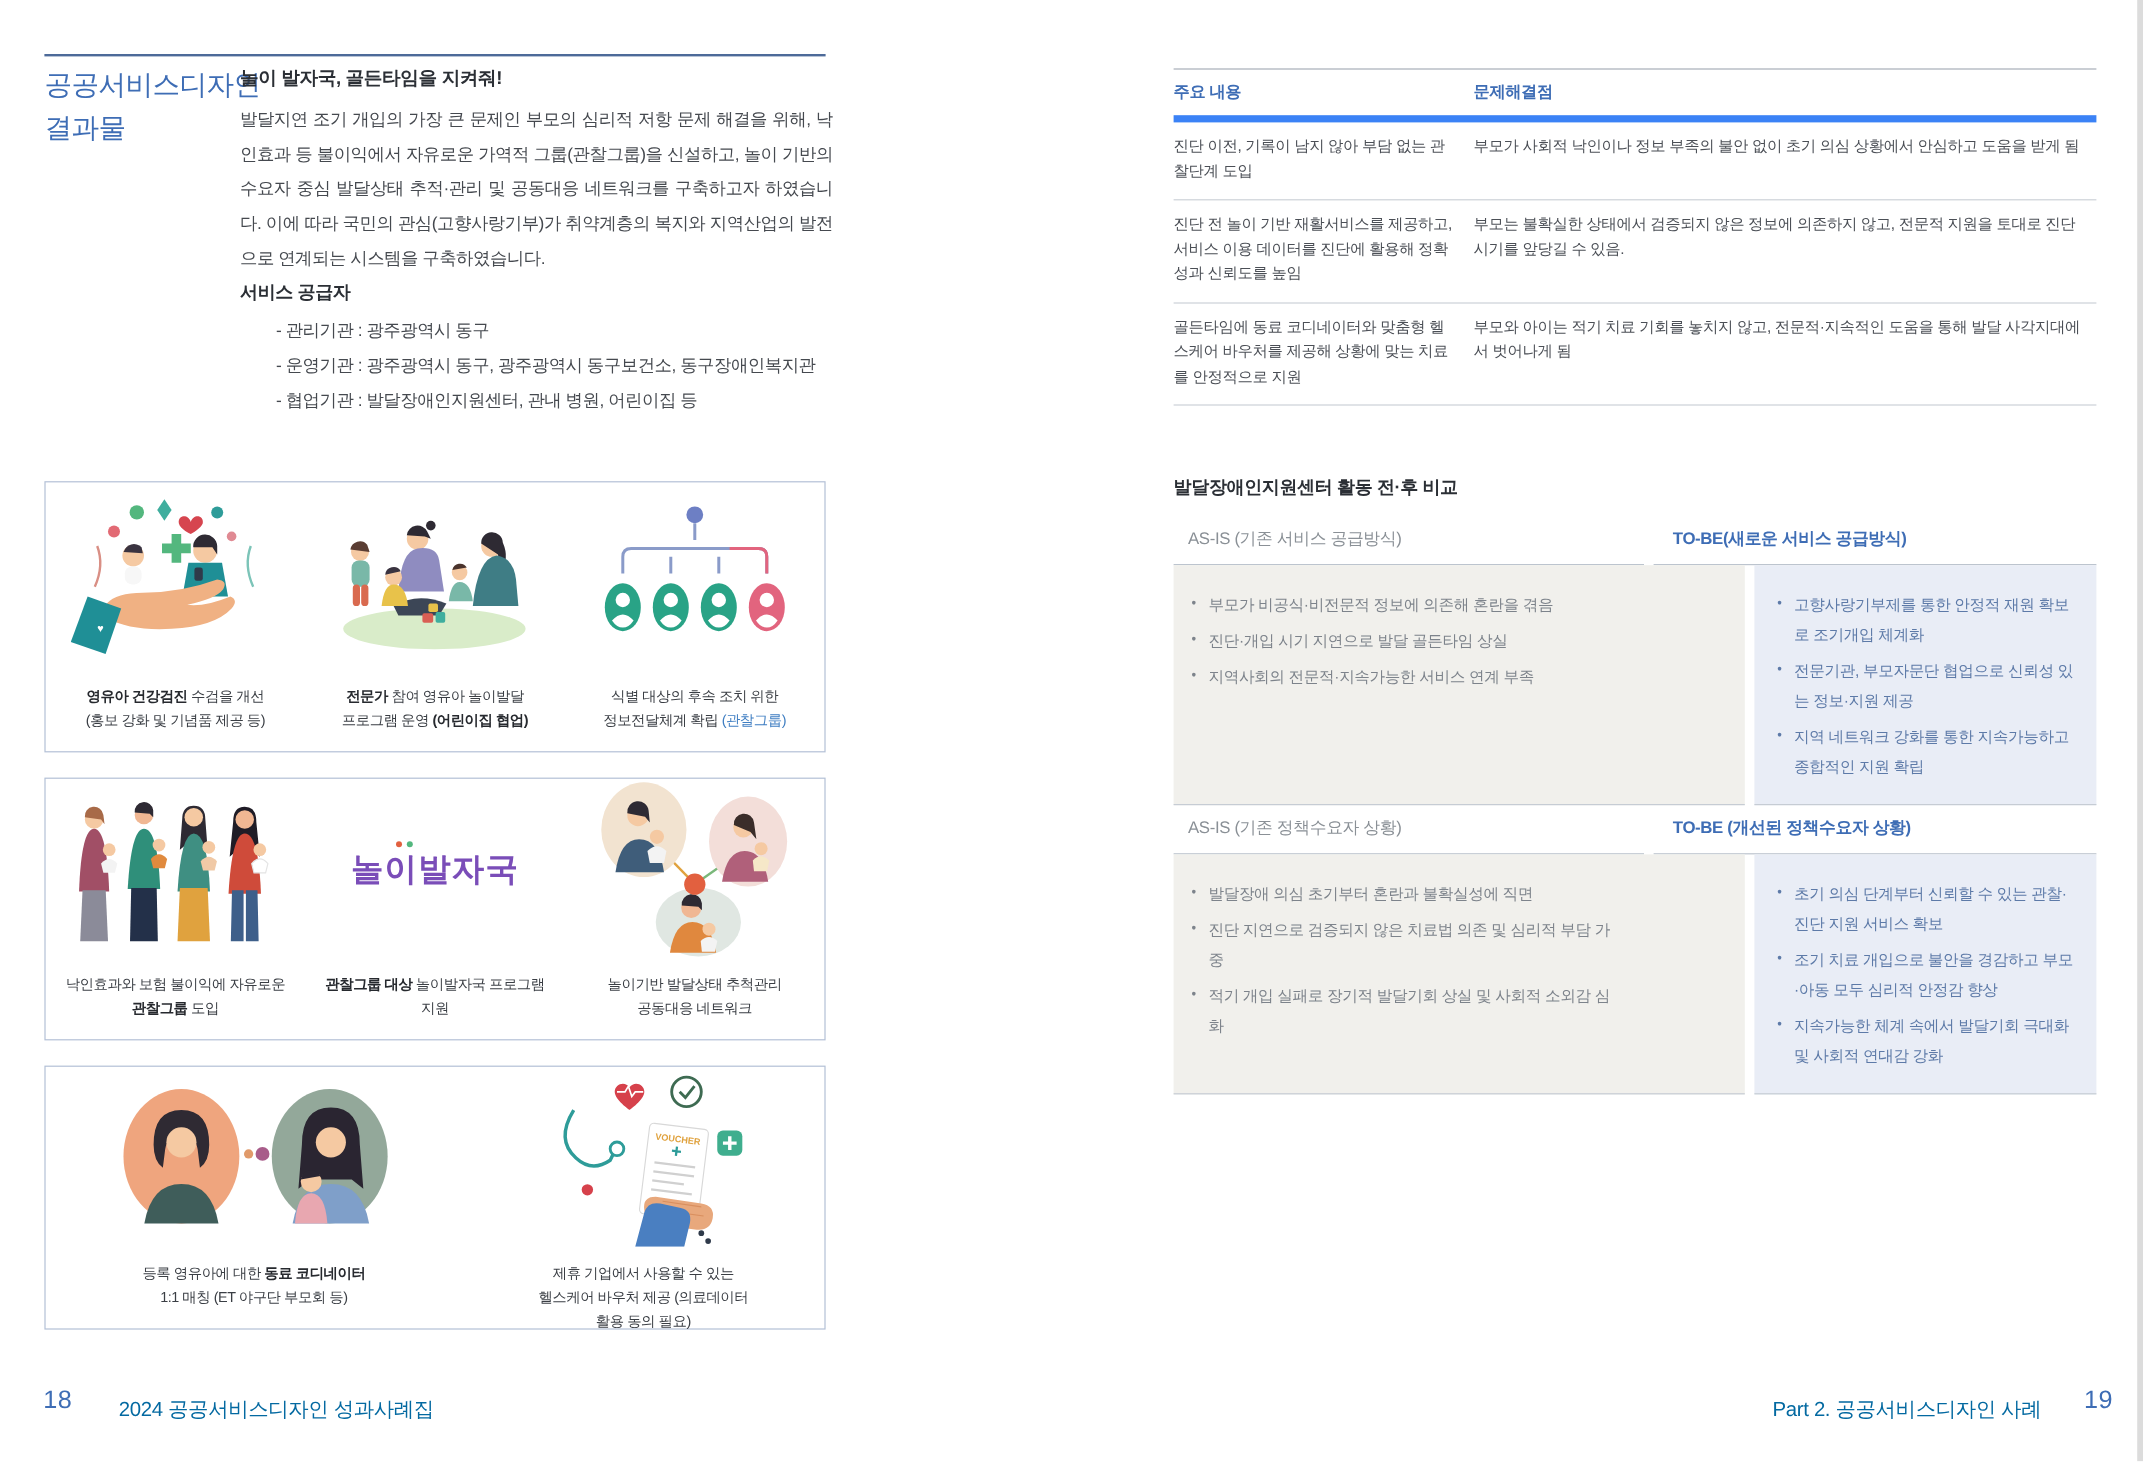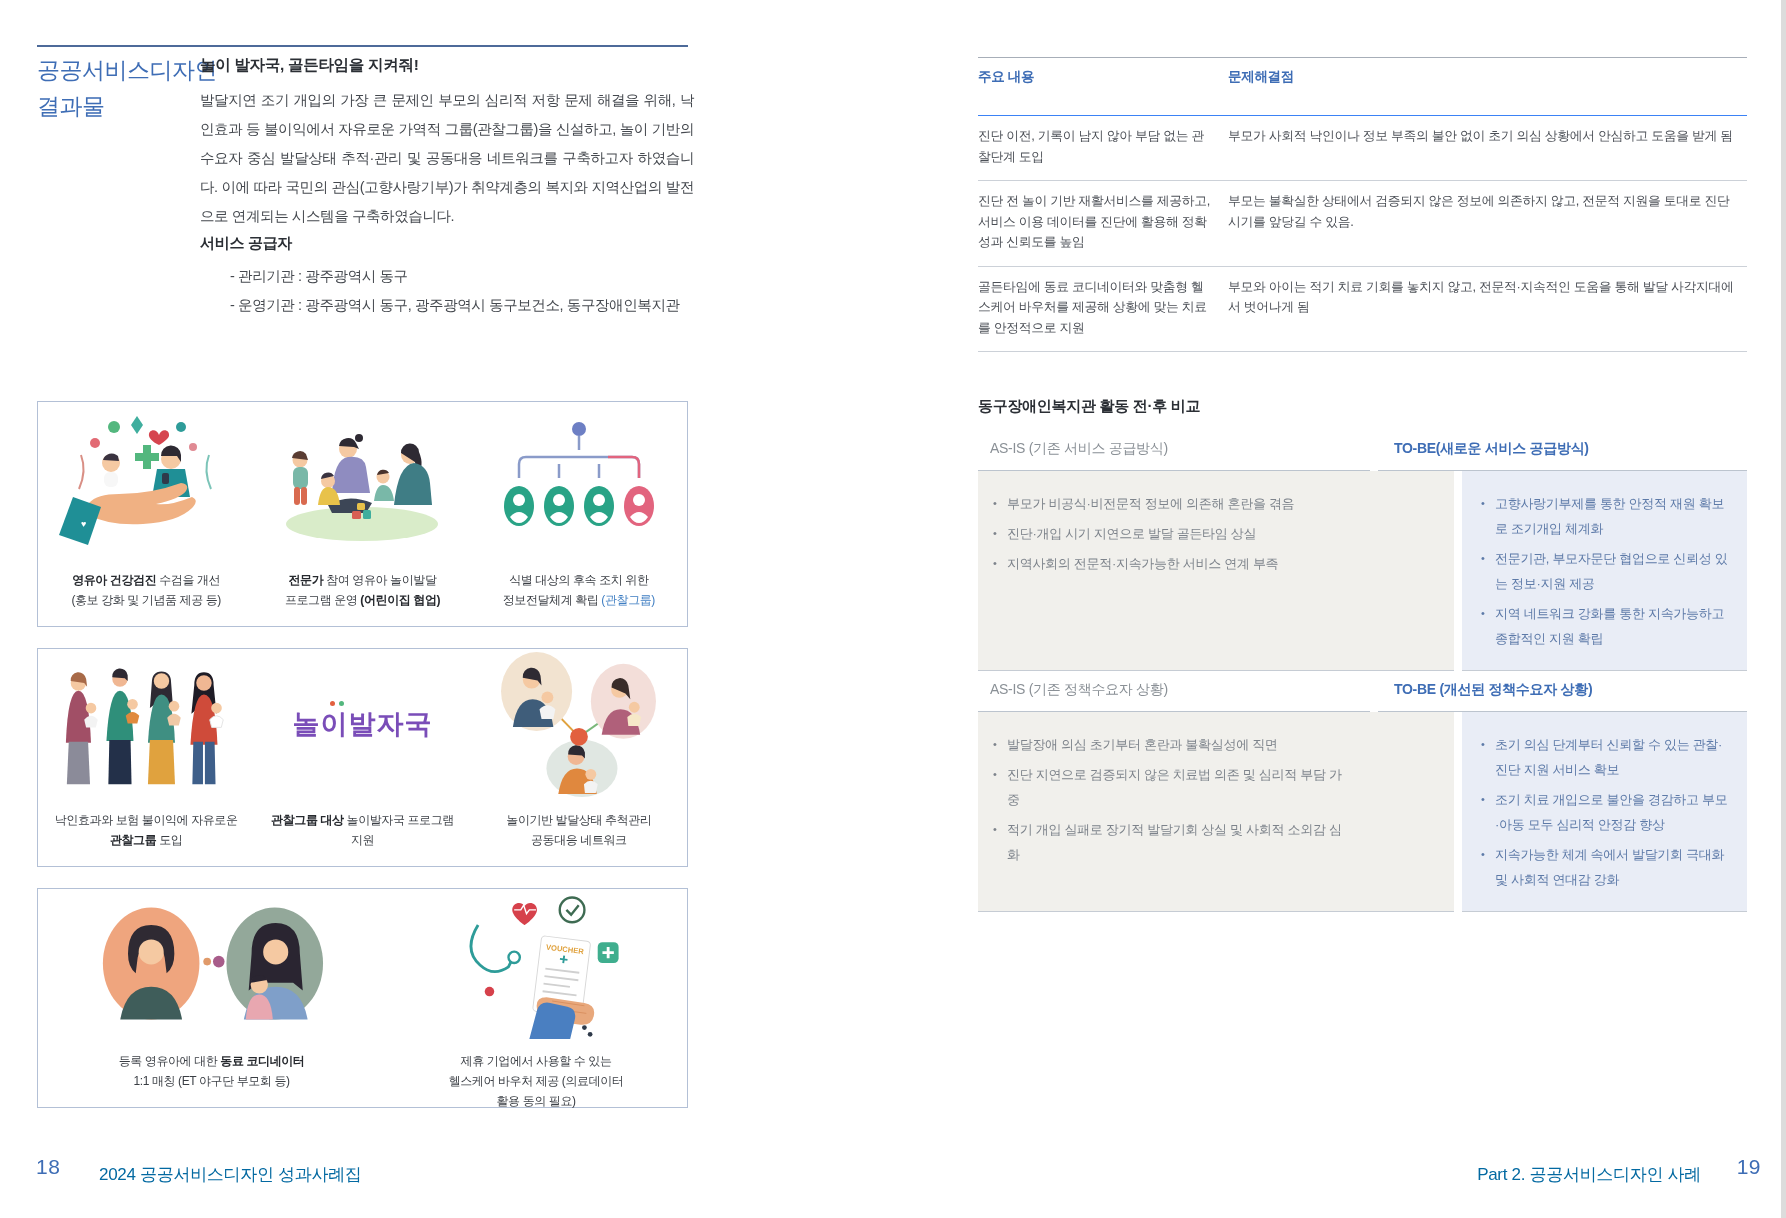--- a/index.html
+++ b/index.html
@@ -32,21 +32,21 @@
 
   .logo-wrap { position:relative; }
   .logo-text { font-size:27px; font-weight:bold; color:#7a4db8; letter-spacing:1px; }
   .logo-dot { position:absolute; width:5px; height:5px; border-radius:50%; top:-5px; }
   .logo-dot.d1 { left:38px; background:#e2603f; }
   .logo-dot.d2 { left:47px; background:#53b77e; }
 
   
   .issues { position:absolute; left:978px; top:57px; width:769px; border-top:1px solid #a7aeb8;
             font-size:12.8px; color:#4b4f56; letter-spacing:-0.3px; }
-  .i-head { display:flex; padding:10px 0 29px; border-bottom:1px solid #3b82f6;
+  .i-head { display:flex; padding:10px 0 10px; border-bottom:6px solid #3b82f6;
             font-size:13.5px; font-weight:bold; color:#3e6db5; }
   .i-row { display:flex; padding:10px 0 13px; border-bottom:1px solid #ccd1d8; line-height:20.5px; }
   .i-c1 { width:236px; padding-right:14px; }
   .i-c2 { flex:1; padding-right:6px; }
 
   
   .comp-title { position:absolute; left:978px; top:397px; margin:0; font-size:15px;
                 font-weight:bold; color:#2b2f35; letter-spacing:-0.3px; }
   .comp { position:absolute; left:978px; width:769px; }
   .comp.c1 { top:440px; }
@@ -92,20 +92,21 @@
     <div>공공서비스디자인</div>
     <div>결과물</div>
   </div>
 
   <h2 class="art-heading">놀이 발자국, 골든타임을 지켜줘!</h2>
   <p class="art-body">발달지연 조기 개입의 가장 큰 문제인 부모의 심리적 저항 문제 해결을 위해, 낙인효과 등 불이익에서 자유로운 가역적 그룹(관찰그룹)을 신설하고, 놀이 기반의 수요자 중심 발달상태 추적·관리 및 공동대응 네트워크를 구축하고자 하였습니다. 이에 따라 국민의 관심(고향사랑기부)가 취약계층의 복지와 지역산업의 발전으로 연계되는 시스템을 구축하였습니다.</p>
   <h3 class="prov-head">서비스 공급자</h3>
   <div class="prov-list">
     <div>- 관리기관 : 광주광역시 동구</div>
     <div>- 운영기관 : 광주광역시 동구, 광주광역시 동구보건소, 동구장애인복지관</div>
+    <div>- 협업기관 : 발달장애인지원센터, 관내 병원, 어린이집 등</div>
   </div>
 
   <div class="figbox box1">
     <div class="figcol">
       <div class="ill">
         <svg width="175" height="138" viewBox="0 0 175 138">
           <circle cx="55" cy="16" r="6" fill="#53b77e"></circle>
           <path d="M78 5 l6 9 -6 9 -6 -9 z" fill="#3fae9e"></path>
           <path d="M100 24 c-2 -7 -11 -6 -10 1 c1 5 10 9 10 9 c0 0 9 -5 10 -9 c1 -7 -8 -8 -10 -1z" fill="#d6454f"></path>
           <circle cx="122" cy="16" r="5" fill="#2e9c99"></circle>
@@ -347,21 +348,21 @@
     <div class="i-row">
       <div class="i-c1">진단 전 놀이 기반 재활서비스를 제공하고, 서비스 이용 데이터를 진단에 활용해 정확성과 신뢰도를 높임</div>
       <div class="i-c2">부모는 불확실한 상태에서 검증되지 않은 정보에 의존하지 않고, 전문적 지원을 토대로 진단 시기를 앞당길 수 있음.</div>
     </div>
     <div class="i-row">
       <div class="i-c1">골든타임에 동료 코디네이터와 맞춤형 헬스케어 바우처를 제공해 상황에 맞는 치료를 안정적으로 지원</div>
       <div class="i-c2">부모와 아이는 적기 치료 기회를 놓치지 않고, 전문적·지속적인 도움을 통해 발달 사각지대에서 벗어나게 됨</div>
     </div>
   </div>
 
-  <h3 class="comp-title">동구장애인복지관 활동 전·후 비교</h3>
+  <h3 class="comp-title">발달장애인지원센터 활동 전·후 비교</h3>
 
   <div class="comp c1">
     <div class="comp-heads">
       <div class="comp-h asis">AS-IS (기존 서비스 공급방식)</div>
       <div class="comp-h tobe">TO-BE(새로운 서비스 공급방식)</div>
     </div>
     <div class="comp-panels">
       <div class="panel asis">
         <ul class="clist">
           <li>부모가 비공식·비전문적 정보에 의존해 혼란을 겪음</li>

